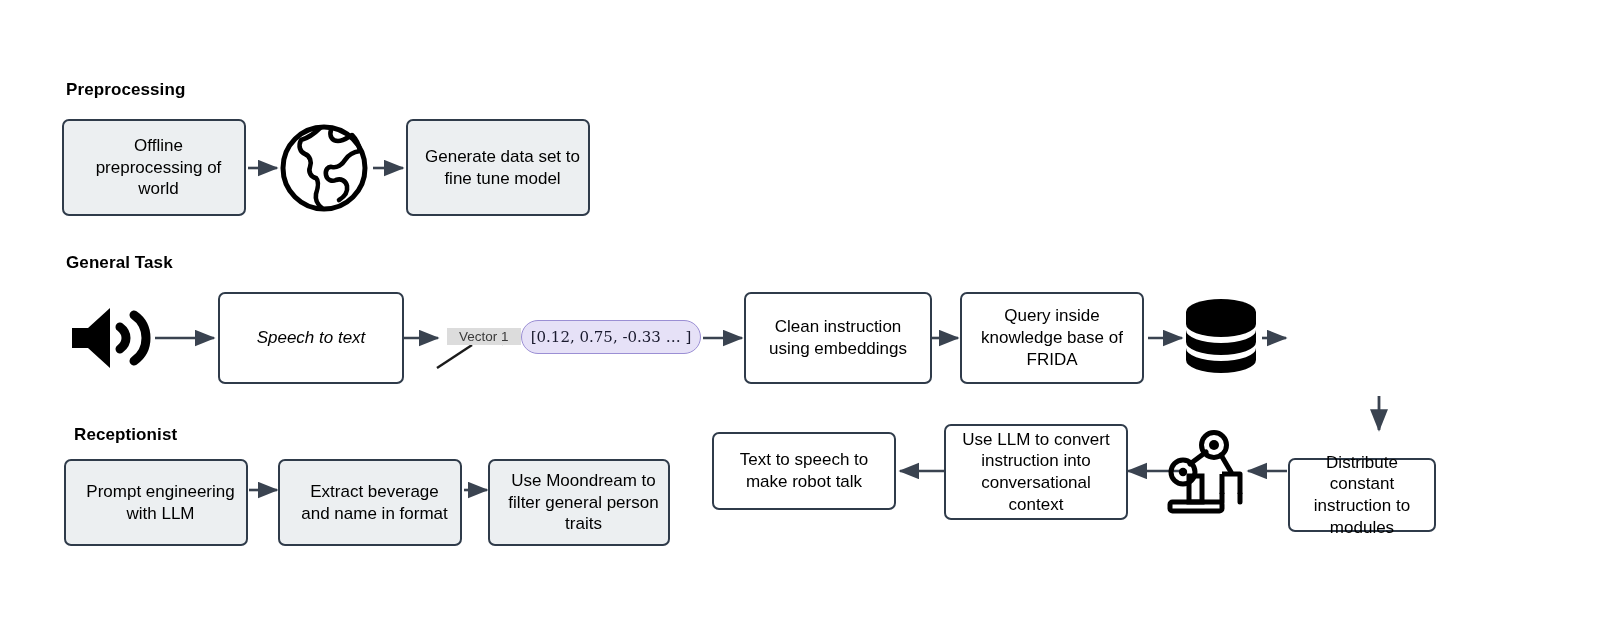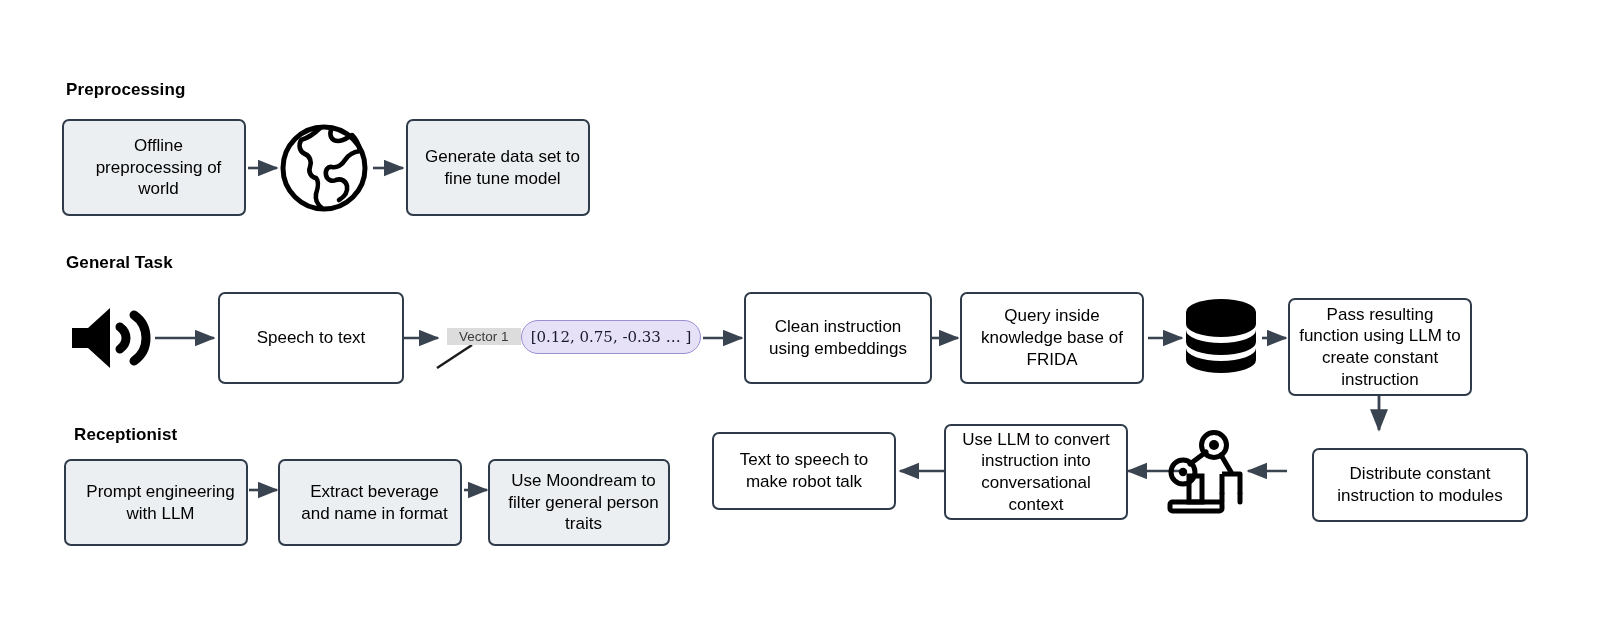--- a/index.html
+++ b/index.html
@@ -125,39 +125,38 @@
   <div class="node gray" style="left:406px;top:119px;width:184px;height:97px;">Generate data set to fine tune model</div>
 
   <div class="icon-box" style="left:62px;top:302px;width:92px;height:72px;">
     <svg viewBox="0 0 92 72" width="92" height="72">
       <path d="M10 26 L26 26 L48 6 L48 66 L26 46 L10 46 Z" fill="#000"></path>
       <path d="M58 25 C66 31 66 41 58 47" fill="none" stroke="#000" stroke-width="9" stroke-linecap="round"></path>
       <path d="M72 13 C88 24 88 48 72 59" fill="none" stroke="#000" stroke-width="9" stroke-linecap="round"></path>
     </svg>
   </div>
 
-  <div class="node white" style="left:218px;top:292px;width:186px;height:92px;">Speech to text</div>
+  <div class="node white" style="left:218px;top:292px;width:186px;height:92px;font-style:italic;">Speech to text</div>
 
   <div class="vector-label" style="left:447px;top:328px;">Vector 1</div>
 
   <div class="vector-pill" style="left:521px;top:320px;width:180px;height:34px;">[0.12, 0.75, -0.33 … ]</div>
 
   <div class="node white" style="left:744px;top:292px;width:188px;height:92px;">Clean instruction using embeddings</div>
 
   <div class="node white" style="left:960px;top:292px;width:184px;height:92px;">Query inside knowledge base of FRIDA</div>
 
   <div class="icon-box" style="left:1180px;top:299px;width:82px;height:80px;">
     <svg viewBox="0 0 82 80" width="82" height="80">
       <path d="M6 13 a35 13 0 0 1 70 0 v12 a35 13 0 0 1 -70 0 z" fill="#000"></path>
       <path d="M6 31 a35 13 0 0 0 70 0 v12 a35 13 0 0 1 -70 0 z" fill="#000"></path>
       <path d="M6 49 a35 13 0 0 0 70 0 v12 a35 13 0 0 1 -70 0 z" fill="#000"></path>
     </svg>
   </div>
 
-  <div class="node white" style="left:1288px;top:298px;width:184px;height:98px;">Pass resulting function using LLM to create constant instruction</div>
 
   <div class="node gray" style="left:64px;top:459px;width:184px;height:87px;">Prompt engineering with LLM</div>
 
   <div class="node gray" style="left:278px;top:459px;width:184px;height:87px;">Extract beverage and name in format</div>
 
   <div class="node gray" style="left:488px;top:459px;width:182px;height:87px;">Use Moondream to filter general person traits</div>
 
   <div class="node white" style="left:712px;top:432px;width:184px;height:78px;">Text to speech to make robot talk</div>
 
   <div class="node white" style="left:944px;top:424px;width:184px;height:96px;">Use LLM to convert instruction into conversational context</div>
@@ -175,15 +174,15 @@
       <circle cx="56" cy="21" r="5" fill="#000"></circle>
 
       <line x1="32" y1="40" x2="48" y2="28" stroke="#000" stroke-width="5" stroke-linecap="round"></line>
       <line x1="63" y1="31" x2="73" y2="48" stroke="#000" stroke-width="5" stroke-linecap="round"></line>
 
       <path d="M64 50 h18 v20 M64 50 v20" fill="none" stroke="#000" stroke-width="5" stroke-linejoin="round"></path>
       <path d="M64 70 v8 M82 70 v8" stroke="#000" stroke-width="5" stroke-linecap="round"></path>
     </svg>
   </div>
 
-  <div class="node white" style="left:1288px;top:448px;width:216px;height:74px;margin-left:24px;">Distribute constant instruction to modules</div>
+  <div class="node white" style="left:1288px;top:458px;width:148px;height:74px;">Distribute constant instruction to modules</div>
 
 </div>
 
 </body></html>

